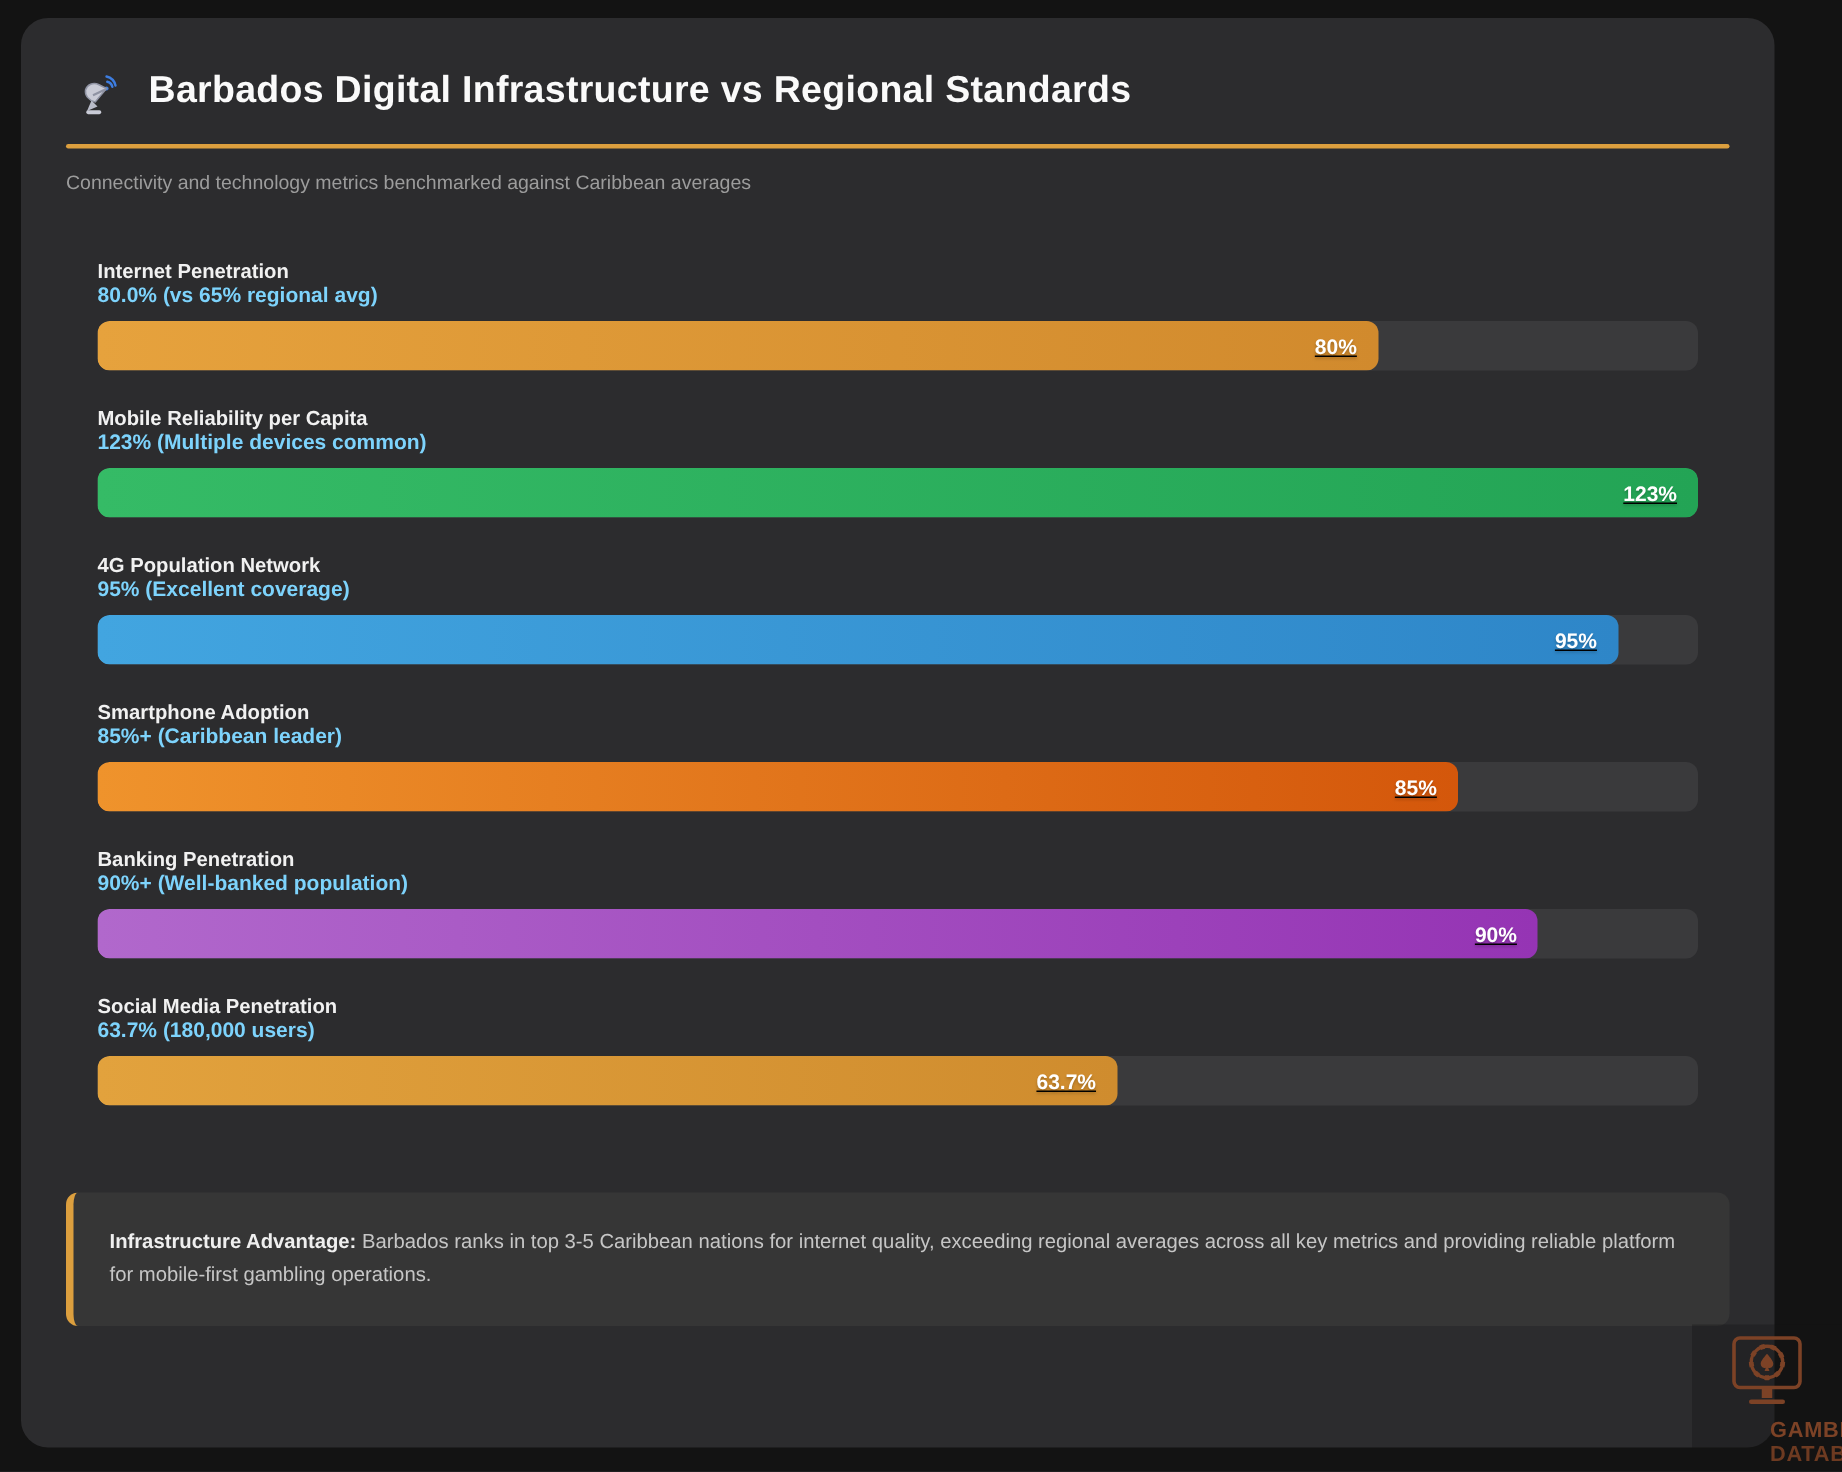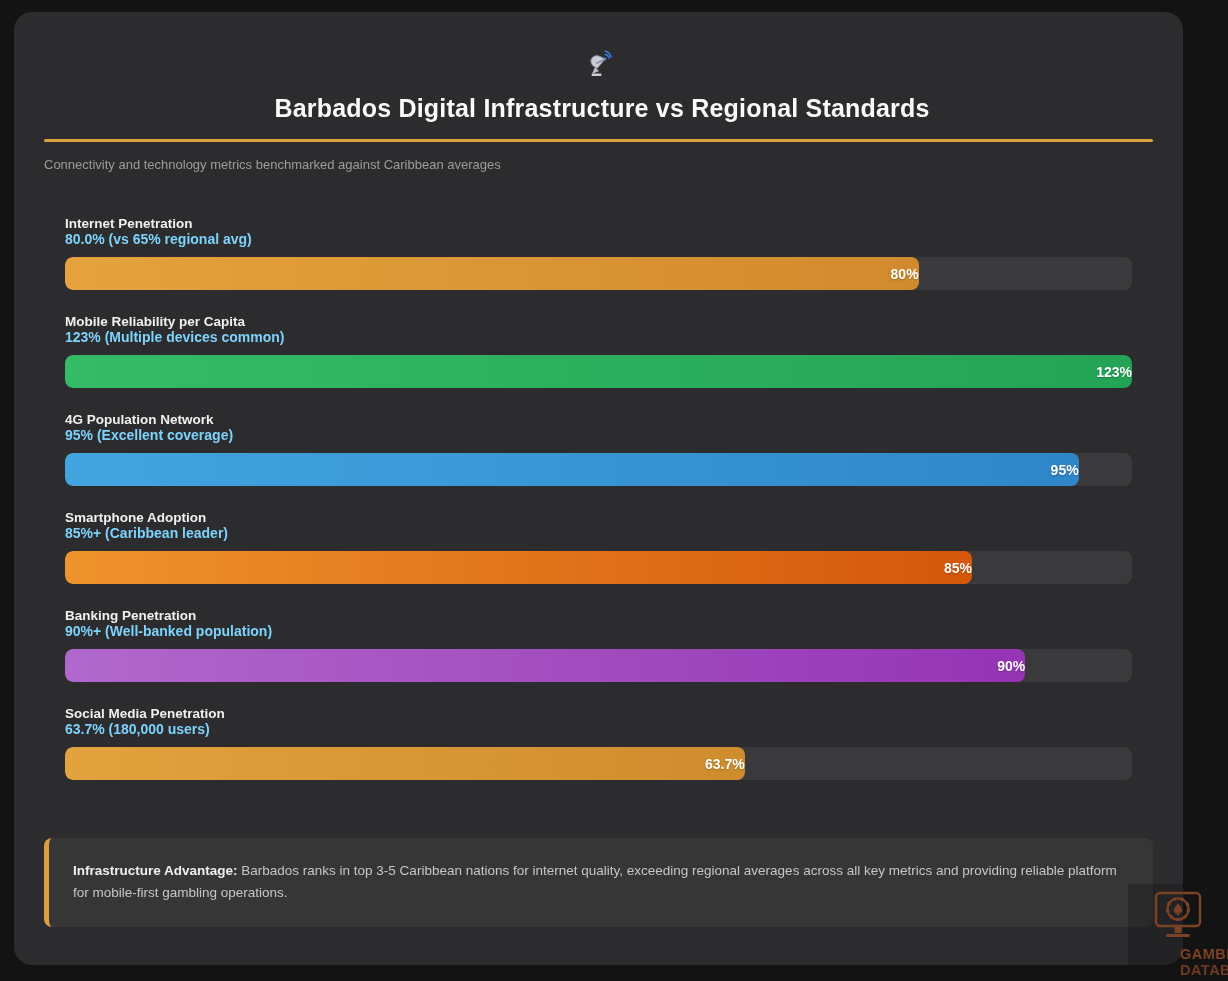--- a/index.html
+++ b/index.html
@@ -13,24 +13,22 @@
   .card {
     position: absolute;
     left: 14px; top: 12px;
     width: 1169px; height: 953px;
     background: #2c2c2e;
     border-radius: 18px;
     padding: 34px 30px 0 30px;
   }
   .header-row {
     display: flex;
-    align-items: center;
     gap: 14px;
     padding-left: 7px;
-    flex-direction: column;
   }
   .title {
     color: #fafafa;
     font-size: 25px;
     font-weight: 700;
     letter-spacing: 0.2px;
   }
   .title-underline {
     height: 3px;
     background: #dc9f3e;
@@ -69,20 +67,22 @@
     background: #3a3a3c;
     border-radius: 8px;
     overflow: hidden;
   }
   .bar-fill {
     height: 100%;
     border-radius: 8px;
     display: flex;
     align-items: center;
     justify-content: flex-end;
+    padding-right: 14px;
+    text-decoration: underline;
   }
   .bar-fill-label {
     color: #ffffff;
     font-size: 14px;
     font-weight: 700;
     text-shadow: 0 1px 2px rgba(0,0,0,0.25);
   }
   .note-box {
     margin-top: 58px;
     background: #363636;

